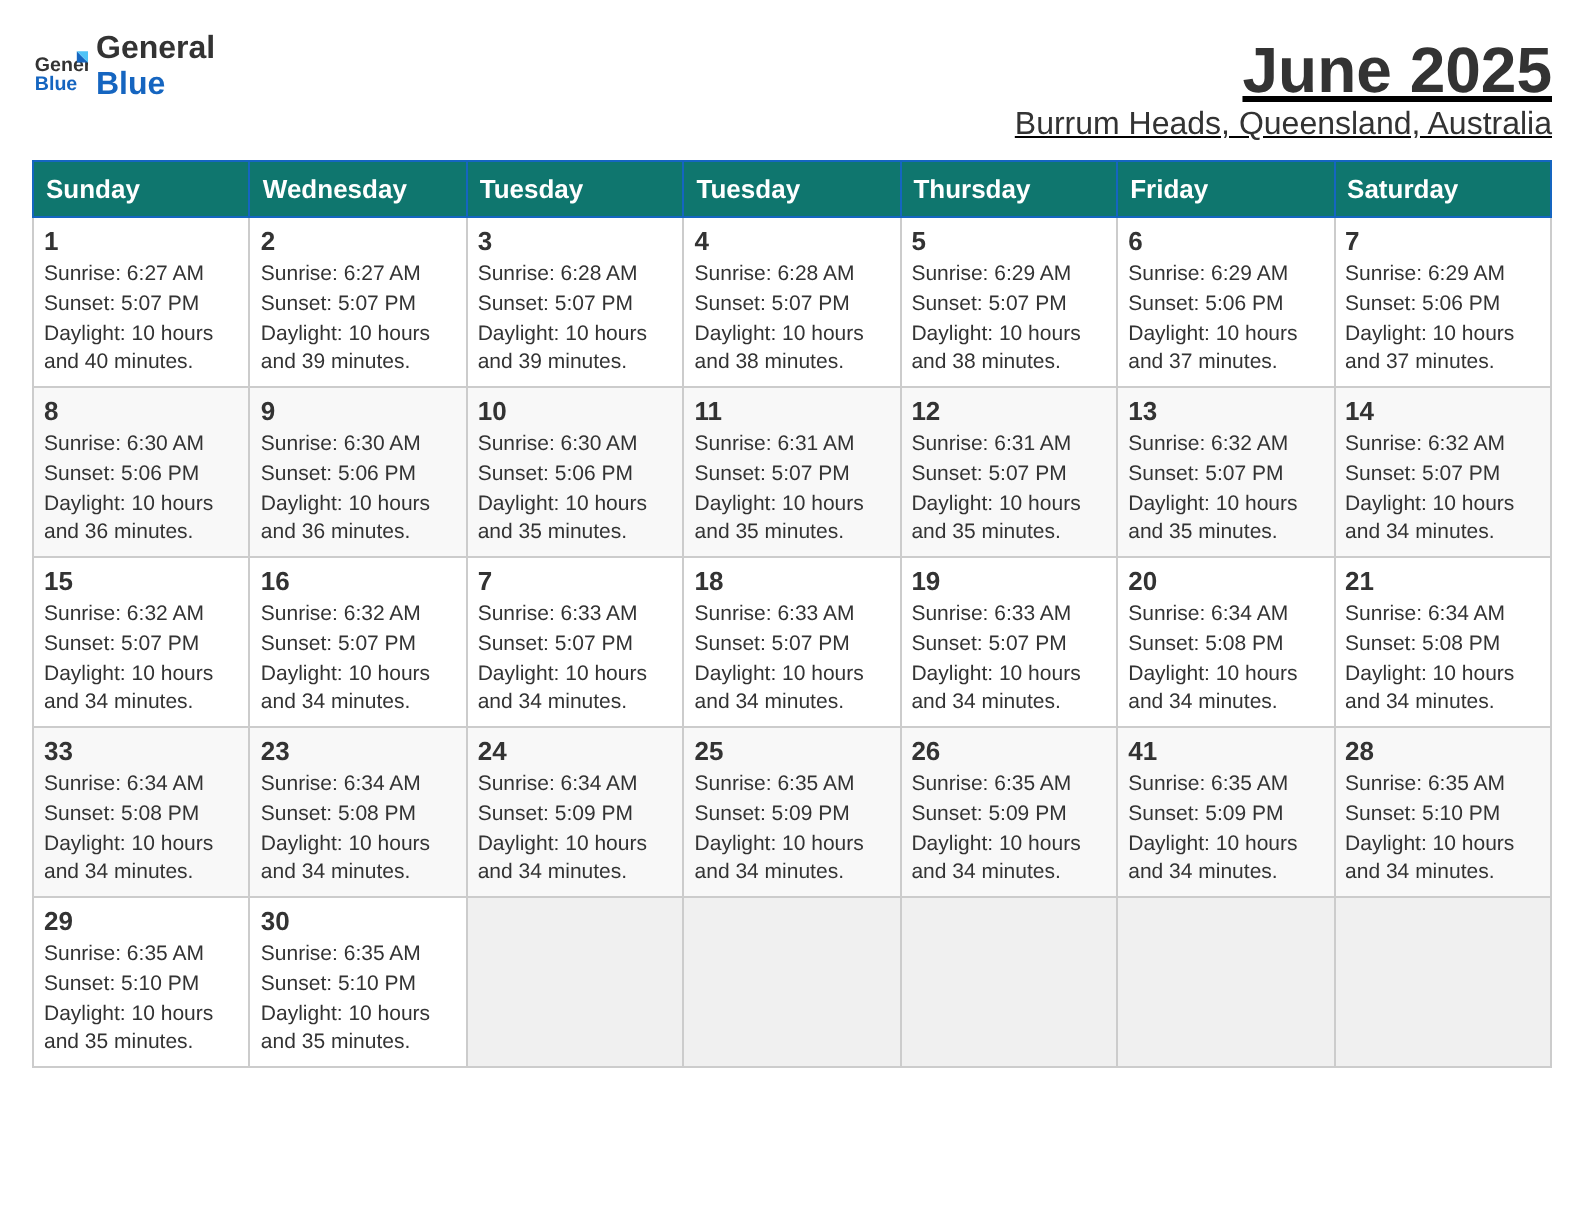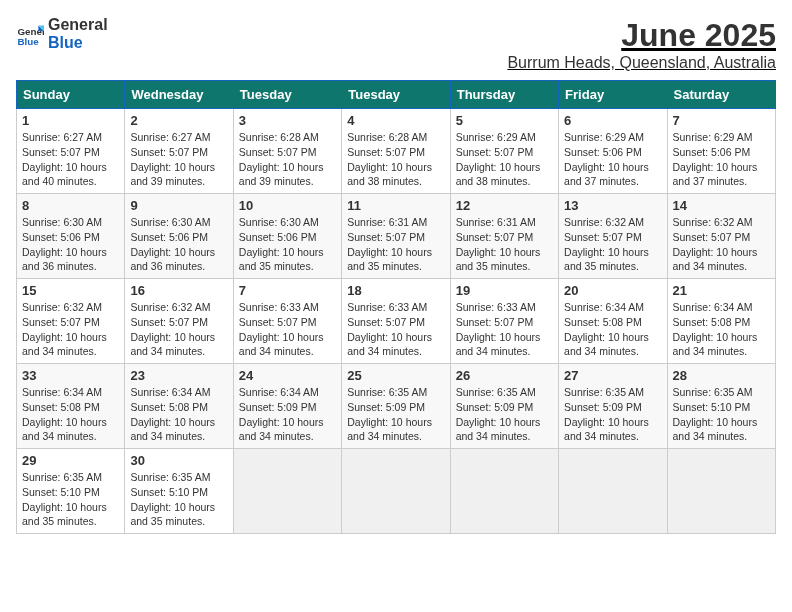--- a/index.html
+++ b/index.html
@@ -228,21 +228,21 @@
       </td>
       <td>
         <span class="day-number">25</span>
         <div class="day-info">Sunrise: 6:35 AM<br>Sunset: 5:09 PM<br>Daylight: 10 hours<br>and 34 minutes.</div>
       </td>
       <td>
         <span class="day-number">26</span>
         <div class="day-info">Sunrise: 6:35 AM<br>Sunset: 5:09 PM<br>Daylight: 10 hours<br>and 34 minutes.</div>
       </td>
       <td>
-        <span class="day-number">27</span>
+        <span class="day-number">41</span>
         <div class="day-info">Sunrise: 6:35 AM<br>Sunset: 5:09 PM<br>Daylight: 10 hours<br>and 34 minutes.</div>
       </td>
       <td>
         <span class="day-number">28</span>
         <div class="day-info">Sunrise: 6:35 AM<br>Sunset: 5:10 PM<br>Daylight: 10 hours<br>and 34 minutes.</div>
       </td>
     </tr>
 
     <tr class="week-row">
       <td>

